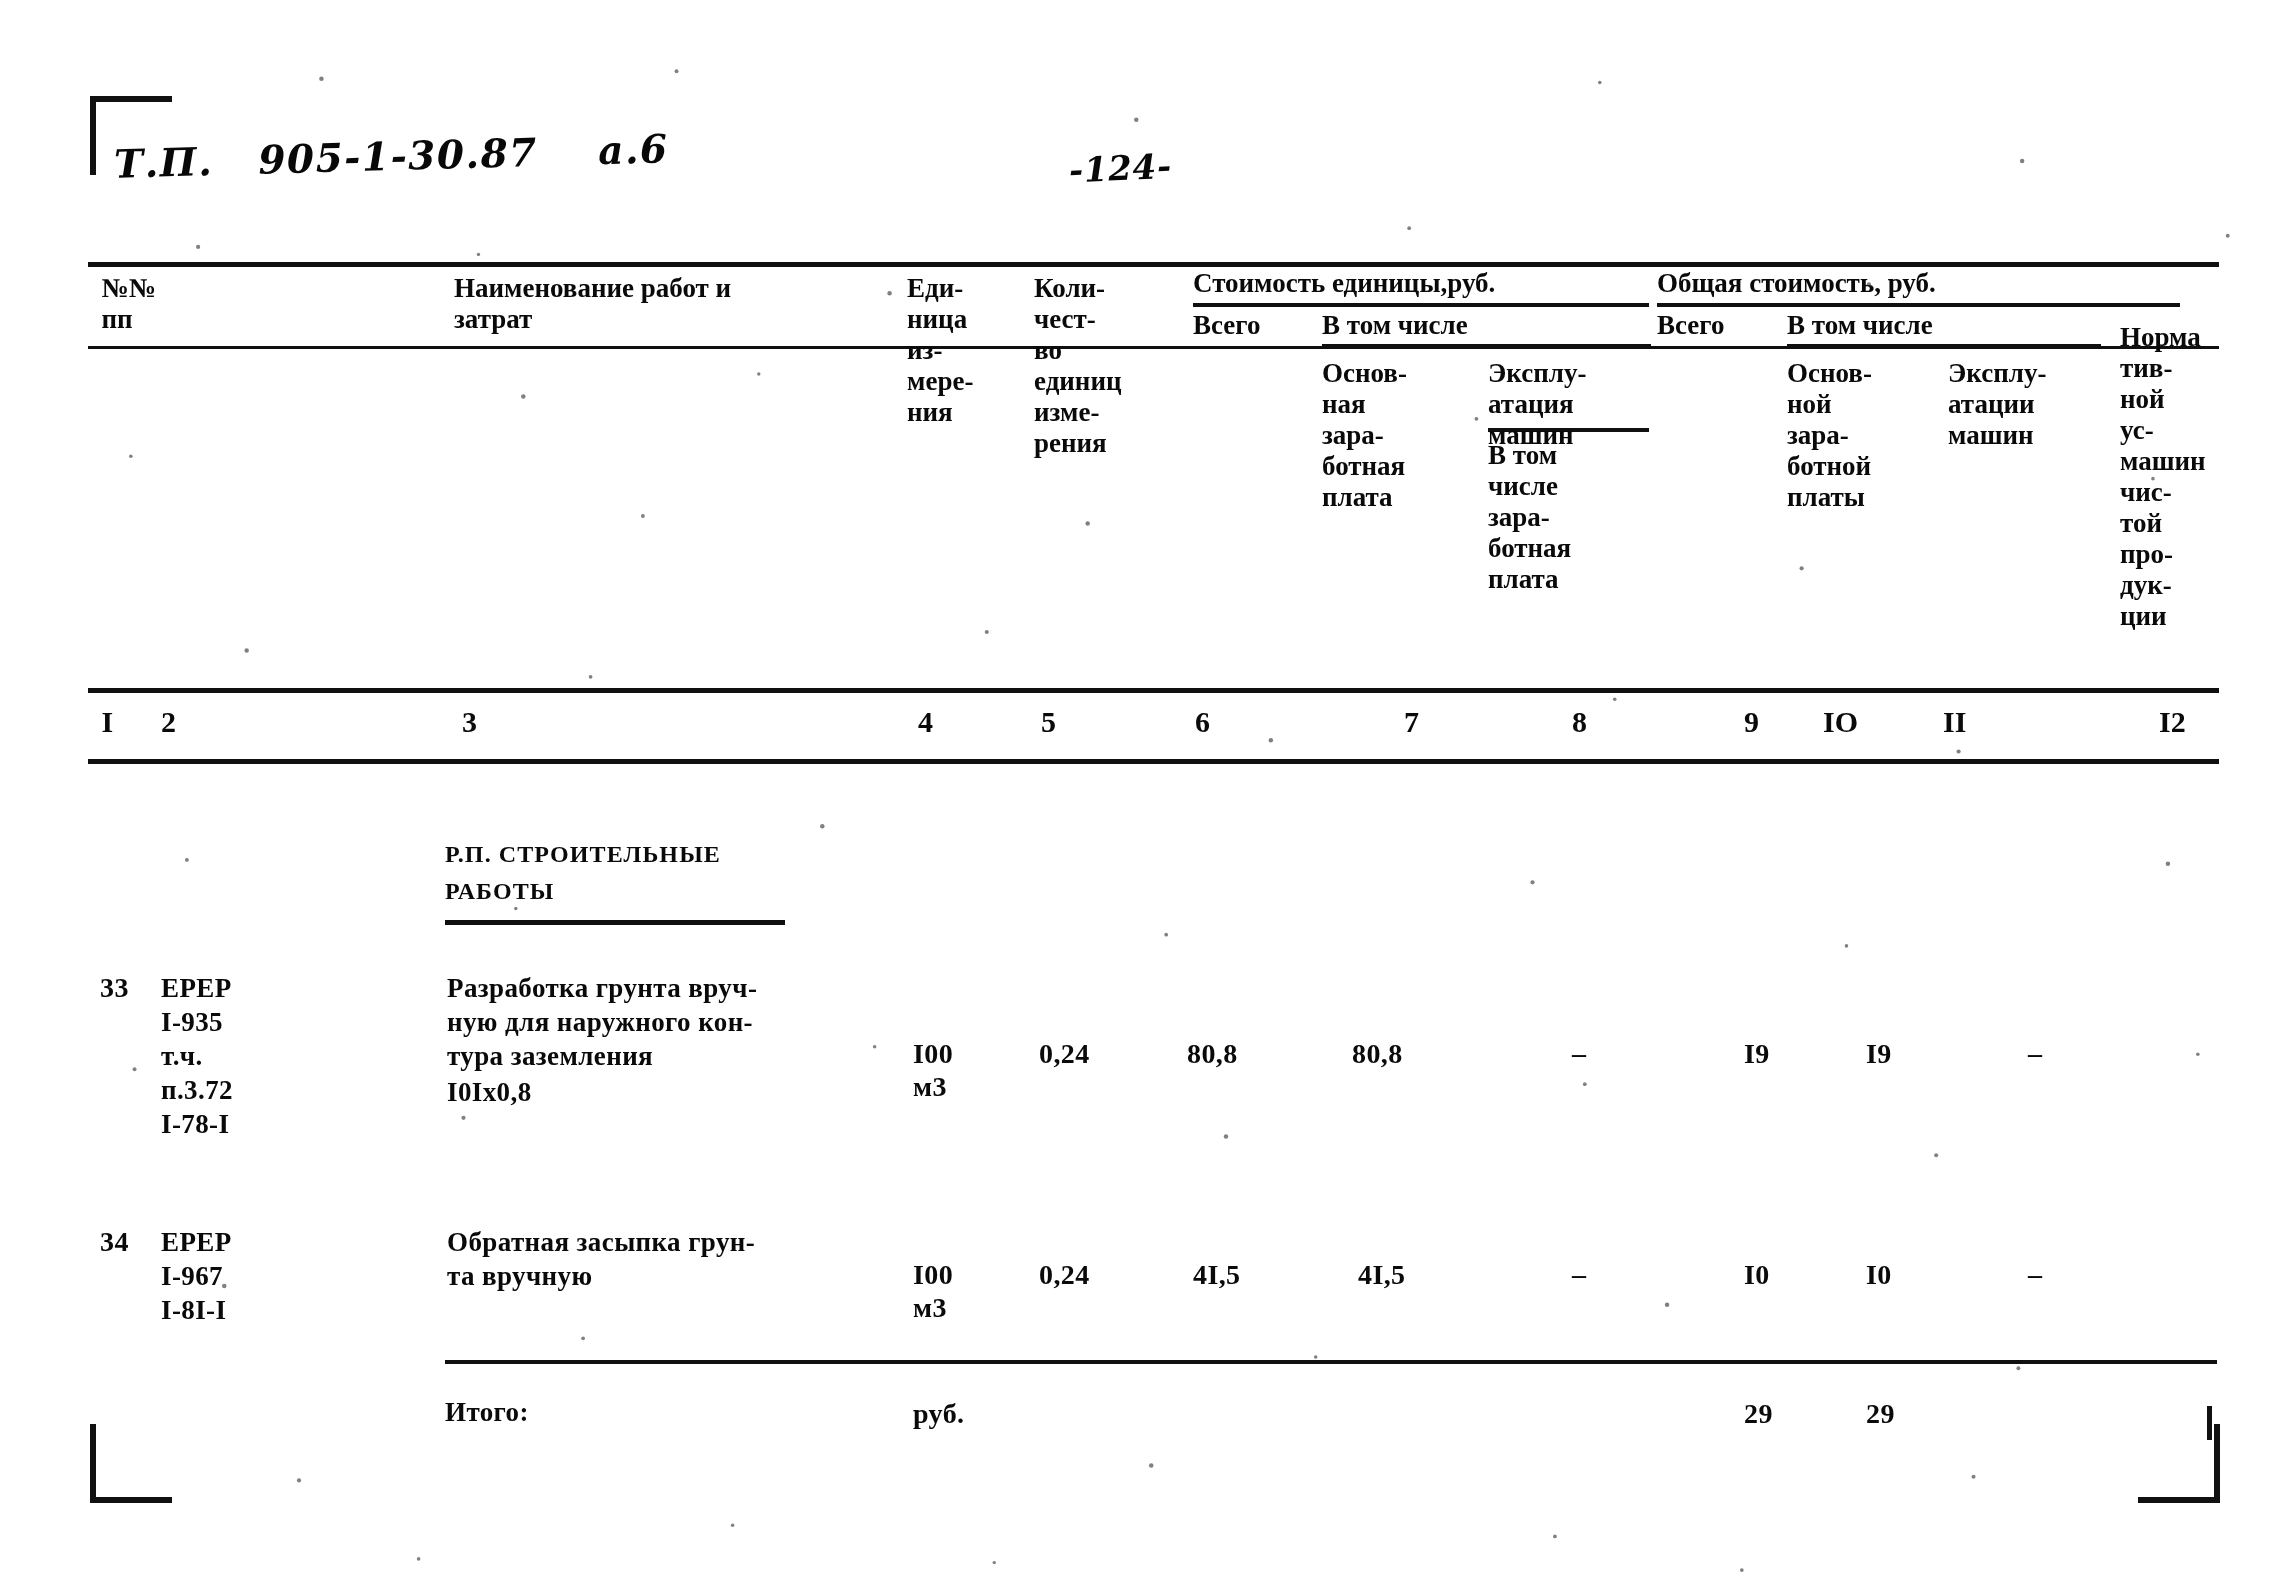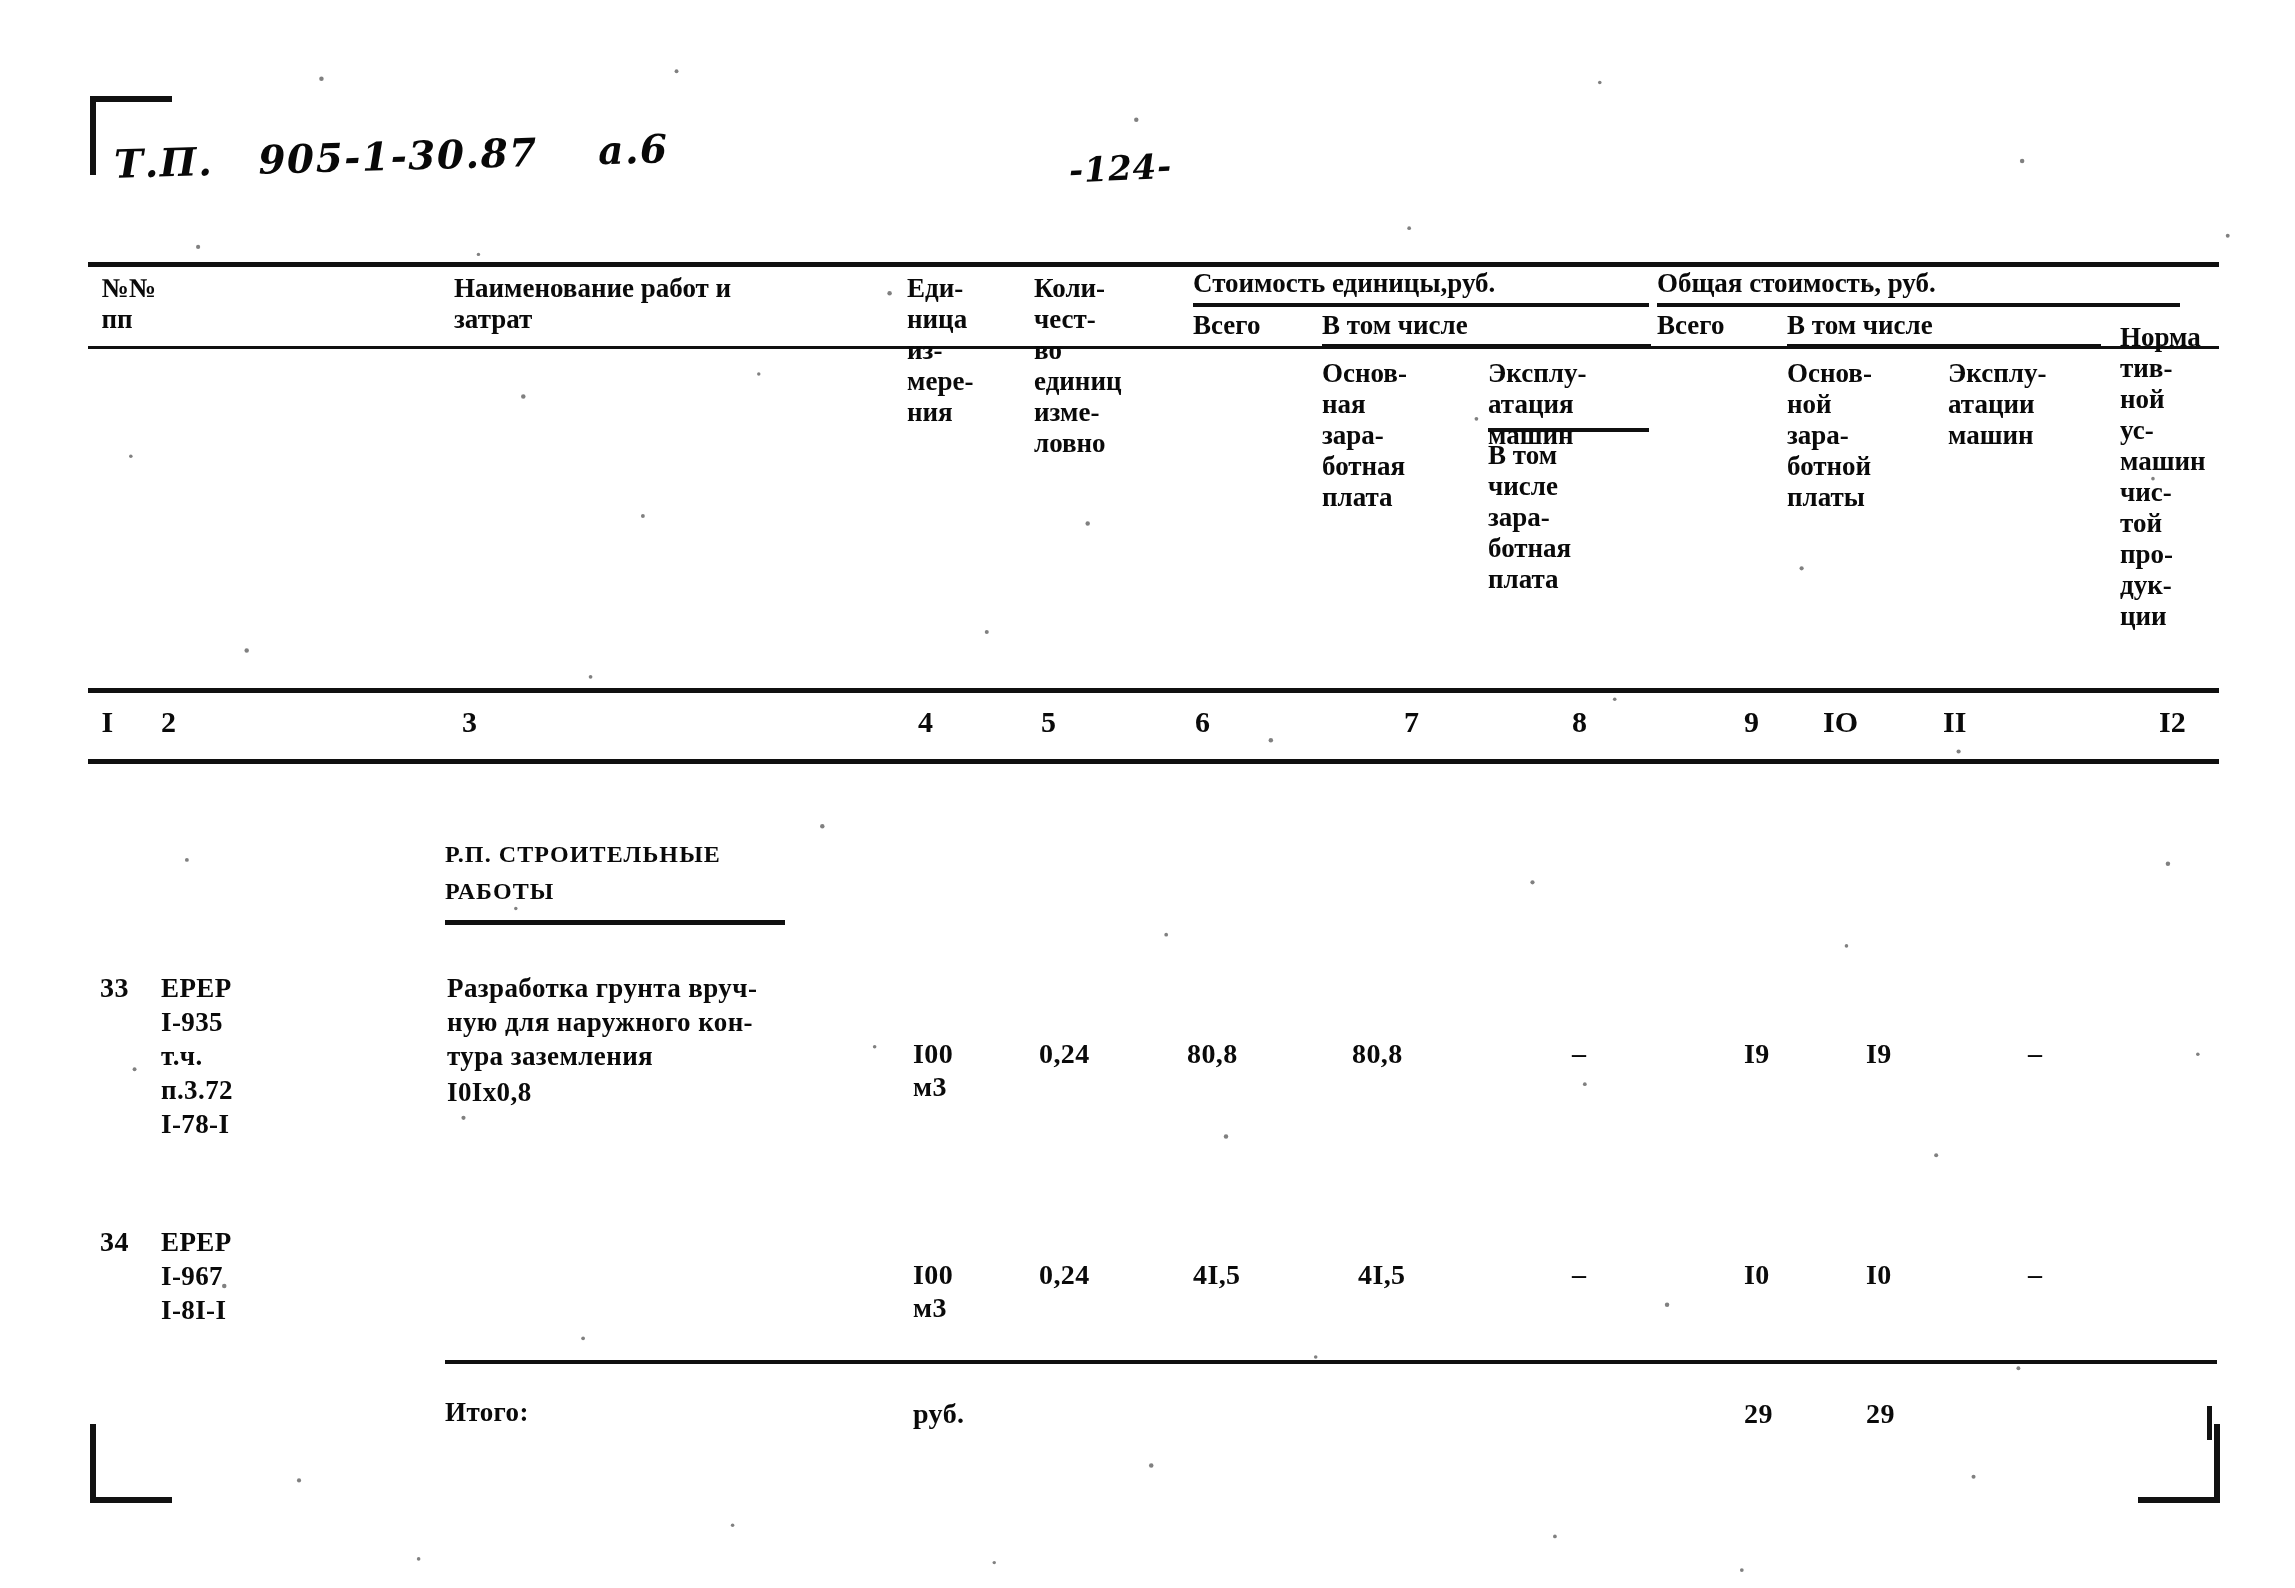--- a/index.html
+++ b/index.html
@@ -173,21 +173,21 @@
 ница
 из-
 мере-
 ния</div>
 
   <div class="tw cond" style="left:946px; top:10.5px; width:120px;">Коли-
 чест-
 во
 единиц
 изме-
-ловно</div>
+рения</div>
 
   <div class="tw cond" style="left:1105px; top:6px; width:464px;">Стоимость единицы,руб.</div>
 
   <div class="tw cond" style="left:1105px; top:48px; width:120px;">Всего</div>
 
   <div class="tw cond" style="left:1234px; top:48px; width:299px;">В том числе</div>
 
   <div class="tw cond" style="left:1234px; top:96px; width:150px;">Основ-
 ная
 зара-
@@ -280,20 +280,22 @@
   <div class="dash" style="left:1940px; top:775px;">–</div>
 
   <div class="tw num" style="left:2071px; top:775px; width:90px;"></div>
 
   <div class="tw num bold" style="left:12px; top:963px;">34</div>
 
   <div class="tw" style="left:73px; top:963px; width:239px; line-height:34px;">ЕРЕР
 I-967
 I-8I-I</div>
 
+  <div class="tw" style="left:359px; top:963px; width:419px; line-height:34px;">Обратная засыпка грун-
+та вручную</div>
 
   <div class="tw num" style="left:825px; top:996px; width:90px; line-height:33px;">I00
 м3</div>
 
   <div class="tw num" style="left:951px; top:996px; width:120px;">0,24</div>
 
   <div class="tw num" style="left:1105px; top:996px; width:120px;">4I,5</div>
 
   <div class="tw num" style="left:1270px; top:996px; width:120px;">4I,5</div>
 

